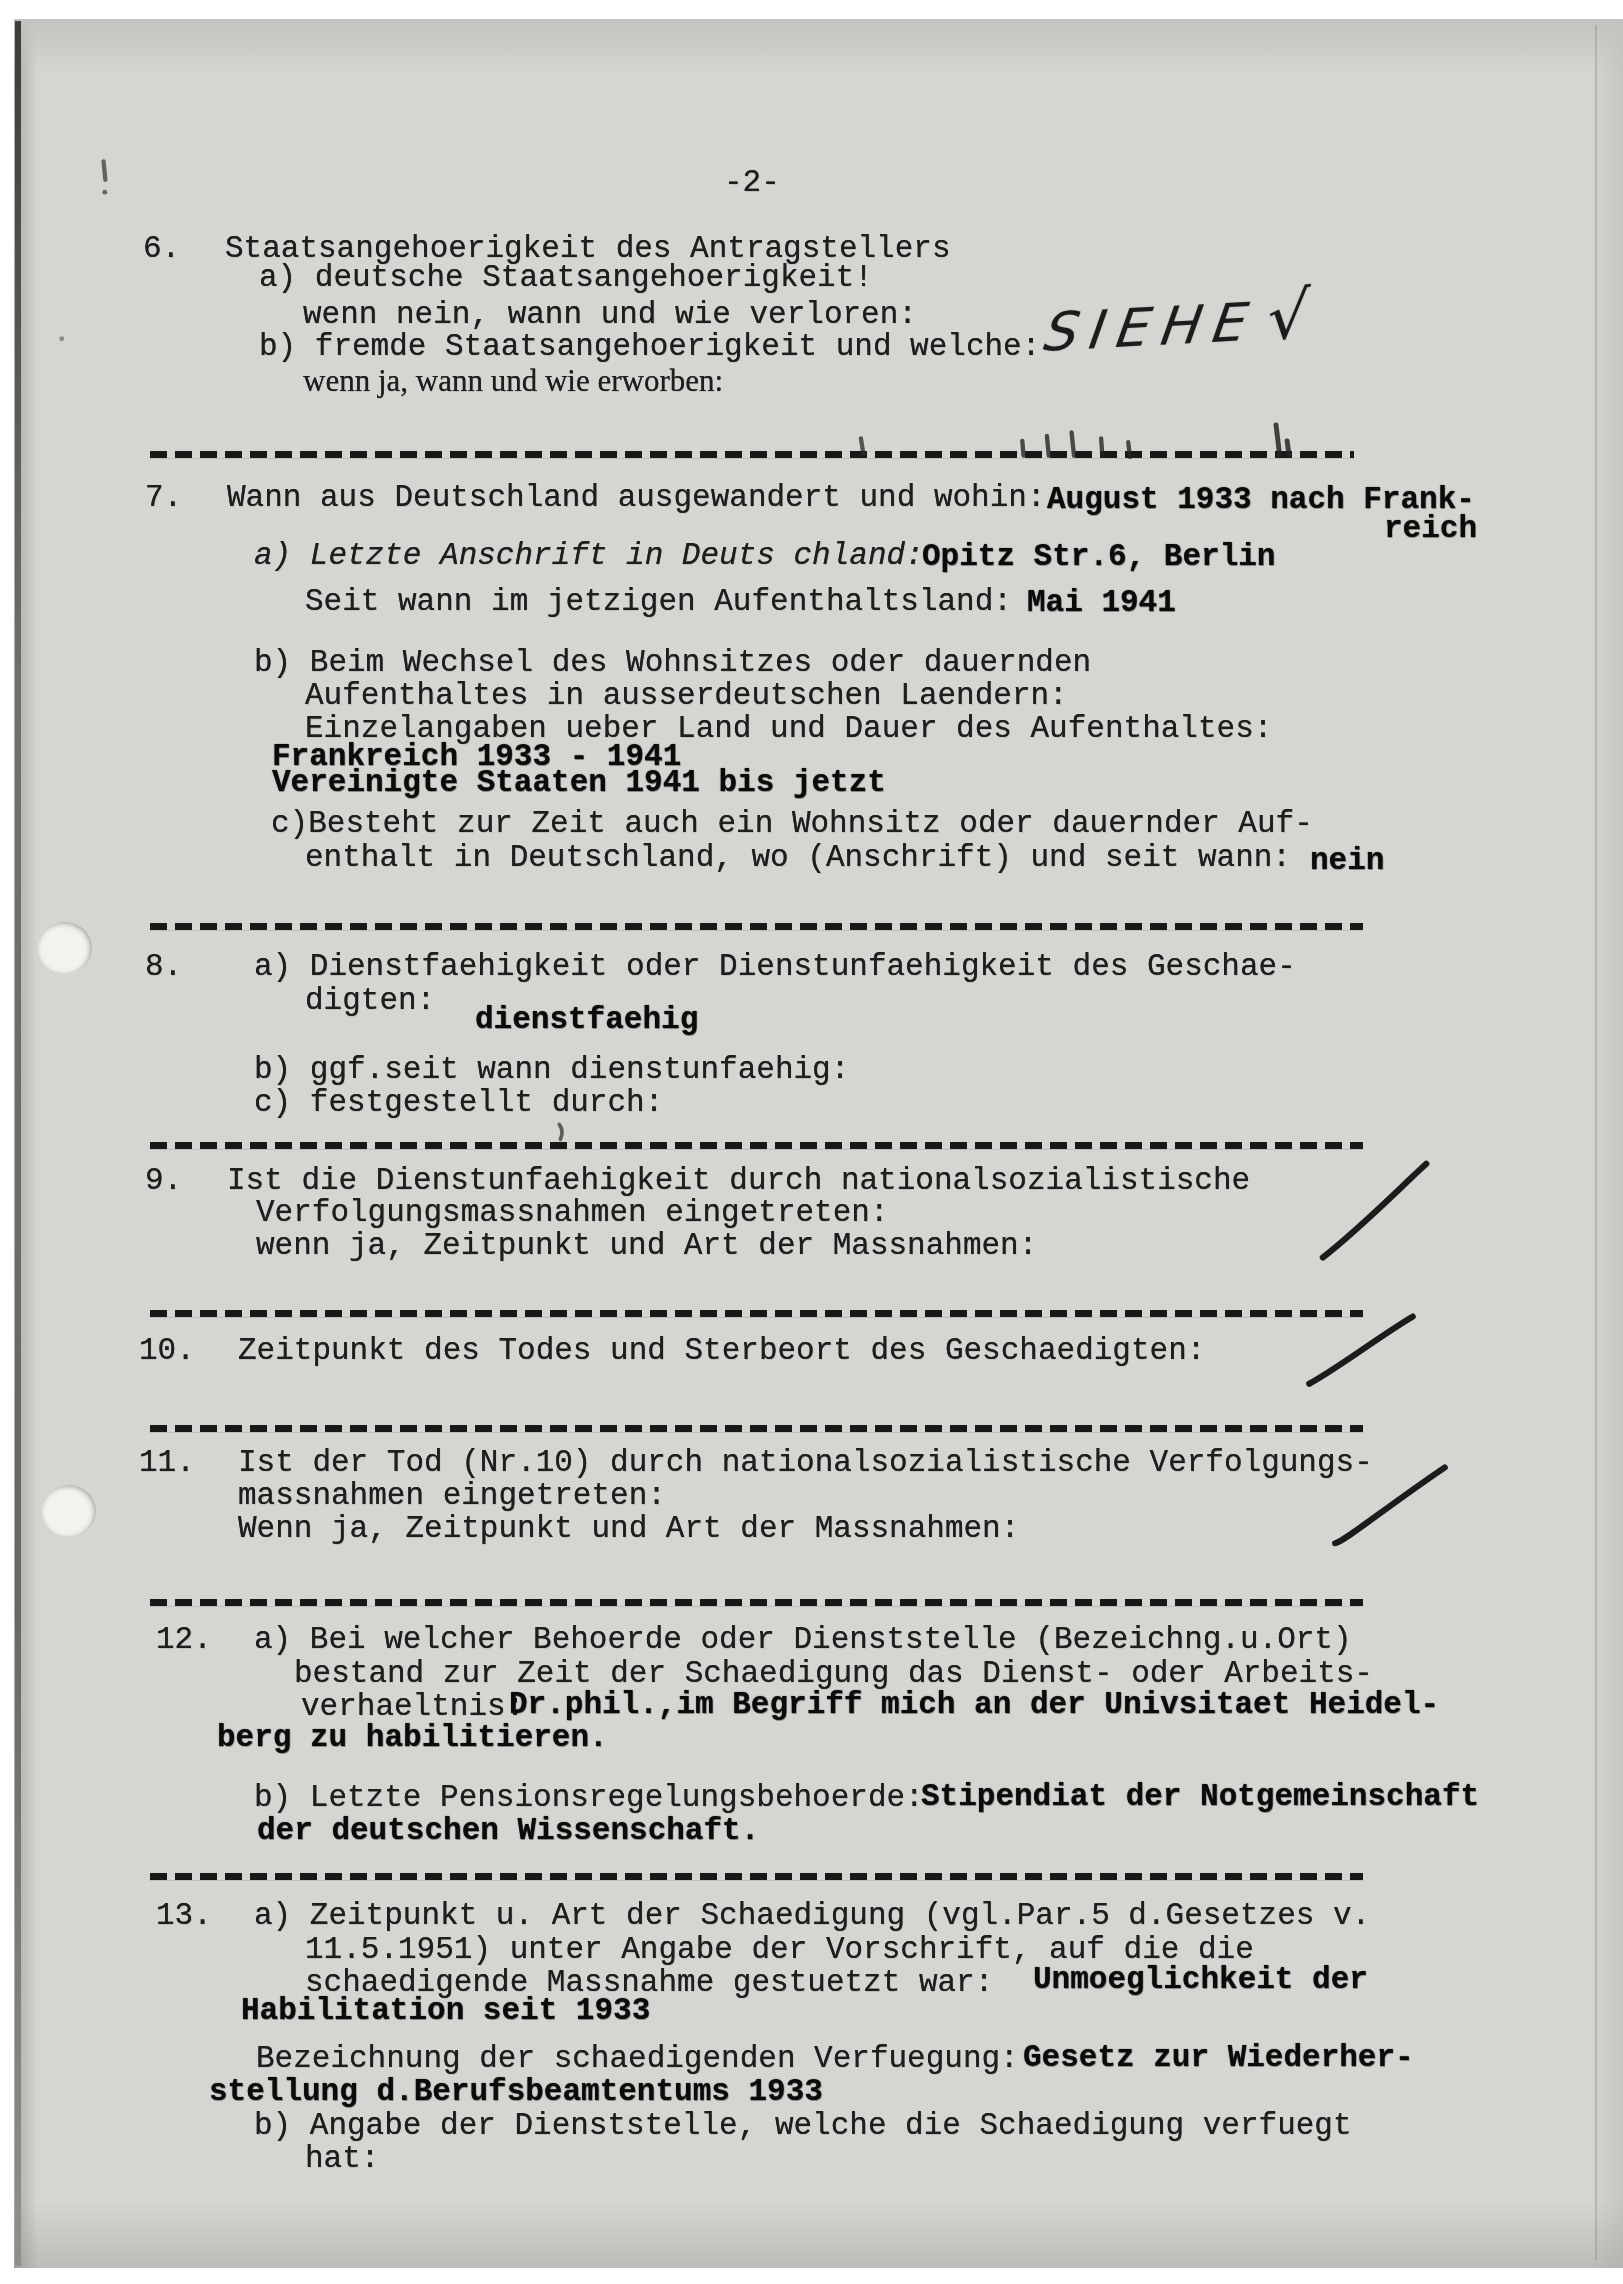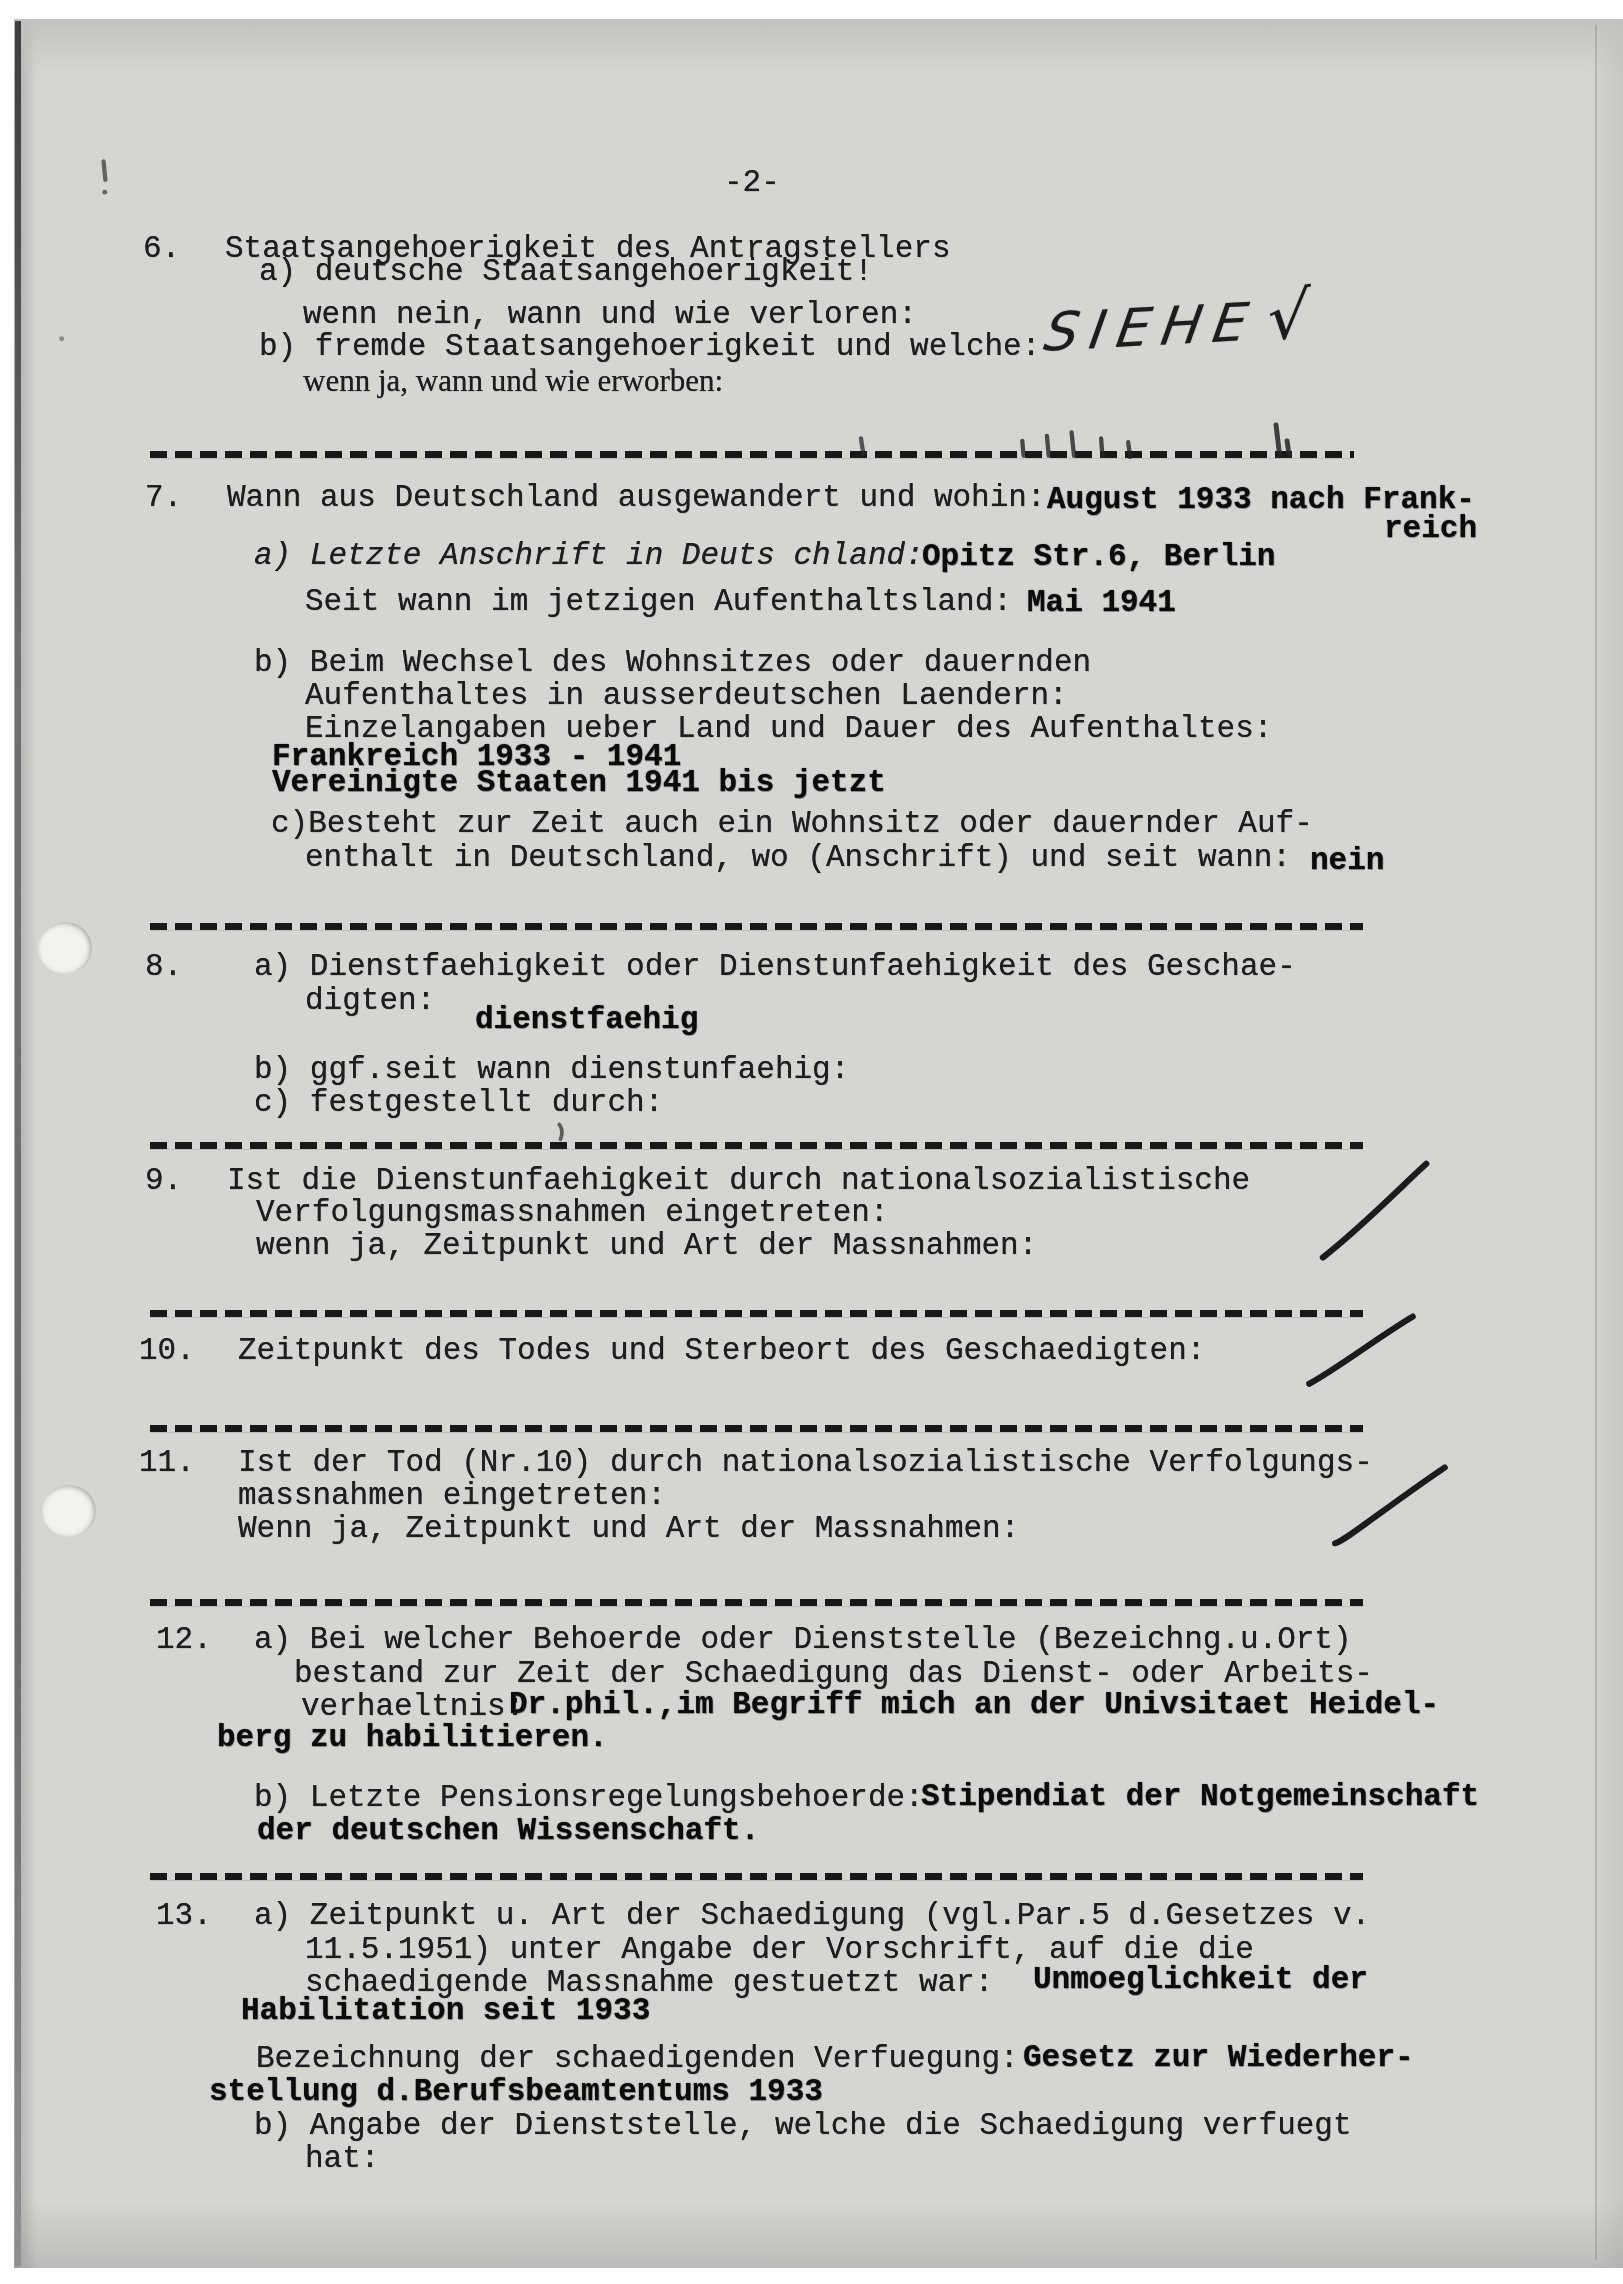--- a/index.html
+++ b/index.html
@@ -39,21 +39,21 @@
   <div class="left-edge"></div>
   <div class="fold-right"></div>
 
   <div class="hole" style="left:38px;top:922px;"></div>
   <div class="hole" style="left:42px;top:1485px;"></div>
 
   <div class="tw" style="left:724px;top:167px;">-2-</div>
 
   <div class="tw" style="left:143px;top:233px;">6.</div>
   <div class="tw" style="left:225px;top:233px;">Staatsangehoerigkeit des Antragstellers</div>
-  <div class="tw" style="left:259px;top:256px;">a) deutsche Staatsangehoerigkeit!</div>
+  <div class="tw" style="left:259px;top:262px;">a) deutsche Staatsangehoerigkeit!</div>
   <div class="tw" style="left:303px;top:299px;">wenn nein, wann und wie verloren:</div>
   <div class="tw" style="left:259px;top:331px;">b) fremde Staatsangehoerigkeit und welche:</div>
   <div class="tw" style="left:303px;top:365px;font-family:Liberation Serif, serif;">wenn ja, wann und wie erworben:</div>
   <div class="hand"><span>SIEHE</span><span class="chk">√</span></div>
 
   <div class="sep" style="left:150px;top:451px;width:1204px;"></div>
 
   <div class="tw" style="left:145px;top:482px;">7.</div>
   <div class="tw" style="left:227px;top:482px;">Wann aus Deutschland ausgewandert und wohin:</div>
   <div class="twb" style="left:1047px;top:484px;">August 1933 nach Frank-</div>

